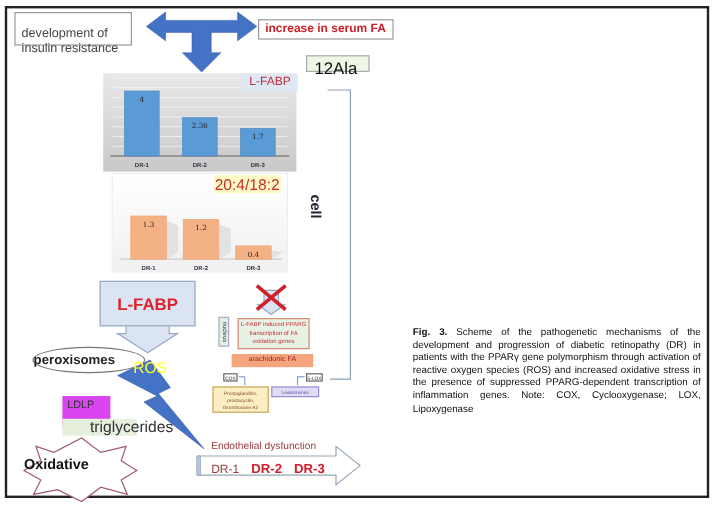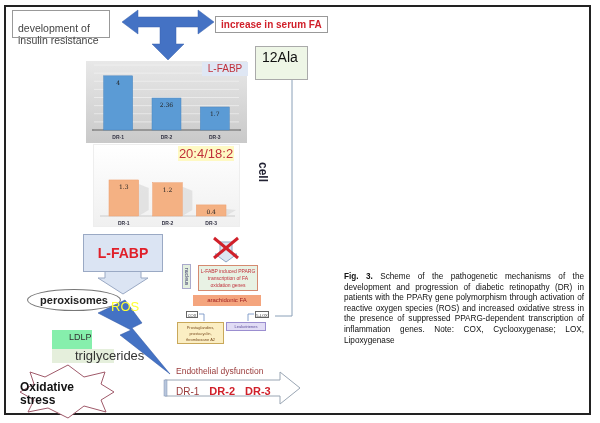--- a/index.html
+++ b/index.html
@@ -2,28 +2,28 @@
 <html><head>
 <meta charset="utf-8">
 <style>
   html, body { margin: 0; padding: 0; background: #ffffff; }
   body { width: 600px; height: 423px; position: relative; overflow: hidden; font-family: "Liberation Sans", sans-serif; }
   .frame { position: absolute; left: 4px; top: 5px; width: 587px; height: 410px; border: 2px solid #222; box-sizing: border-box; background: #fff; }
   .abs { position: absolute; }
   .box { position: absolute; box-sizing: border-box; }
   .insulin { left: 12px; top: 10px; width: 98px; height: 28px; border: 1px solid #999; background: #fff; font-size: 10.5px; line-height: 12px; color: #444; padding: 11px 5px; }
   .serum { left: 215px; top: 16px; width: 113px; height: 17px; border: 1px solid #999; background: #fff; font-size: 10px; line-height: 15px; color: #d0202a; font-weight: bold; padding-left: 5px; }
-  .ala { left: 255px; top: 46px; width: 53px; height: 34px; border: 1px solid #aaa; background: #eef6e6; font-size: 14px; line-height: 20px; color: #111; padding-left: 6px; }
+  .ala { left: 255px; top: 46px; width: 53px; height: 14px; border: 1px solid #aaa; background: #eef6e6; font-size: 14px; line-height: 20px; color: #111; padding-left: 6px; }
   .chart1-bg { left: 86px; top: 61px; width: 161px; height: 82px; background: linear-gradient(#e8e8e8, #c9c9c9); }
   .chart2-bg { left: 93px; top: 144px; width: 147px; height: 83px; background: linear-gradient(#ffffff, #f0f0f0); border: 1px solid #eee; box-sizing: border-box; }
   .lbl-lfabp { left: 202px; top: 62px; width: 46px; height: 14px; background: #dfe7f4; color: #c0303a; font-size: 10px; line-height: 14px; text-align: center; }
   .lbl-ratio { left: 178px; top: 146px; width: 56px; height: 15px; background: #fef9c3; color: #c0303a; font-size: 13px; line-height: 15px; text-align: center; }
   .lfabp-box { left: 83px; top: 234px; width: 80px; height: 38px; background: #dbe4f3; border: 1px solid #9aa9c4; color: #e0202a; font-size: 14px; font-weight: bold; text-align: center; line-height: 36px; }
-  .peroxisomes { left: 27px; top: 289px; width: 94px; height: 22px; border: 1px solid #777; border-radius: 50%; background: #fff; font-size: 11px; font-weight: bold; text-align: center; line-height: 20px; color: #222; }
-  .ldlp { left: 52px; top: 330px; width: 40px; height: 26px; background: #86efac; font-size: 9px; line-height: 14px; padding-left: 17px; color: #333; }
+  .peroxisomes { left: 27px; top: 289px; width: 94px; height: 22px; border: 1px solid #777; border-radius: 50%; background: #fff; font-size: 11px; font-weight: bold; text-align: left; line-height: 20px; color: #222; }
+  .ldlp { left: 52px; top: 330px; width: 40px; height: 26px; background: #d946ef; font-size: 9px; line-height: 14px; padding-left: 4px; color: #333; }
   .trig { left: 52px; top: 349px; width: 62px; height: 14px; background: #e5efdc; font-size: 13px; line-height: 14px; padding-left: 23px; color: #333; }
   .nucleus { left: 182px; top: 264px; width: 9px; height: 25px; background: #e3efdf; border: 1px solid #aac; font-size: 5px; writing-mode: vertical-rl; text-align: center; color: #336; }
   .lfabp-induced { left: 198px; top: 265px; width: 60px; height: 26px; background: #e8f2e4; border: 1px solid #d58a70; font-size: 5px; line-height: 7px; text-align: center; color: #c0303a; padding-top: 2px; }
   .arach { left: 193px; top: 295px; width: 68px; height: 11px; background: #f4a57e; font-size: 6px; line-height: 11px; text-align: center; color: #a02020; }
   .cox { left: 186px; top: 311px; width: 12px; height: 7px; border: 1px solid #666; font-size: 4px; line-height: 7px; text-align: center; color: #333; }
   .lox { left: 255px; top: 311px; width: 14px; height: 7px; border: 1px solid #666; font-size: 4px; line-height: 7px; text-align: center; color: #333; }
   .prosta { left: 177px; top: 322px; width: 47px; height: 22px; background: #fbeec3; border: 1px solid #c9a85a; font-size: 4px; line-height: 6px; text-align: center; color: #7a4d20; padding-top: 2px; }
   .leuko { left: 226px; top: 322px; width: 40px; height: 9px; background: #e1dcf5; border: 1px solid #9b8ed0; font-size: 4px; line-height: 8px; text-align: center; color: #5a4a9a; }
   .endo { left: 176px; top: 366px; font-size: 8.5px; color: #9a3a3a; }
   .dr-arrow-text { left: 176px; top: 385px; font-size: 11px; text-align: center; }
@@ -127,16 +127,15 @@
 <div class="box prosta">Prostaglandins, prostacyclin, thromboxane A2</div>
 <div class="box leuko">Leukotrienes</div>
 
 <div class="abs endo">Endothelial dysfunction</div>
 <div class="abs dr-arrow-text">
   <span class="dr1">DR-1</span><span class="dr2">DR-2</span><span class="dr3">DR-3</span>
 </div>
 
 <div class="abs ox-text">
   <div>Oxidative</div>
-  <div>stress</div>
 </div>
 
 <div class="abs caption"><b>Fig. 3.</b><span> Scheme of the pathogenetic mechanisms of the development and progression of diabetic retinopathy (DR) in patients with the PPARγ gene polymorphism through activation of reactive oxygen species (ROS) and increased oxidative stress in the presence of suppressed PPARG-dependent transcription of inflammation genes. Note: COX, Cyclooxygenase; LOX, Lipoxygenase</span></div>
 
 </body></html>

